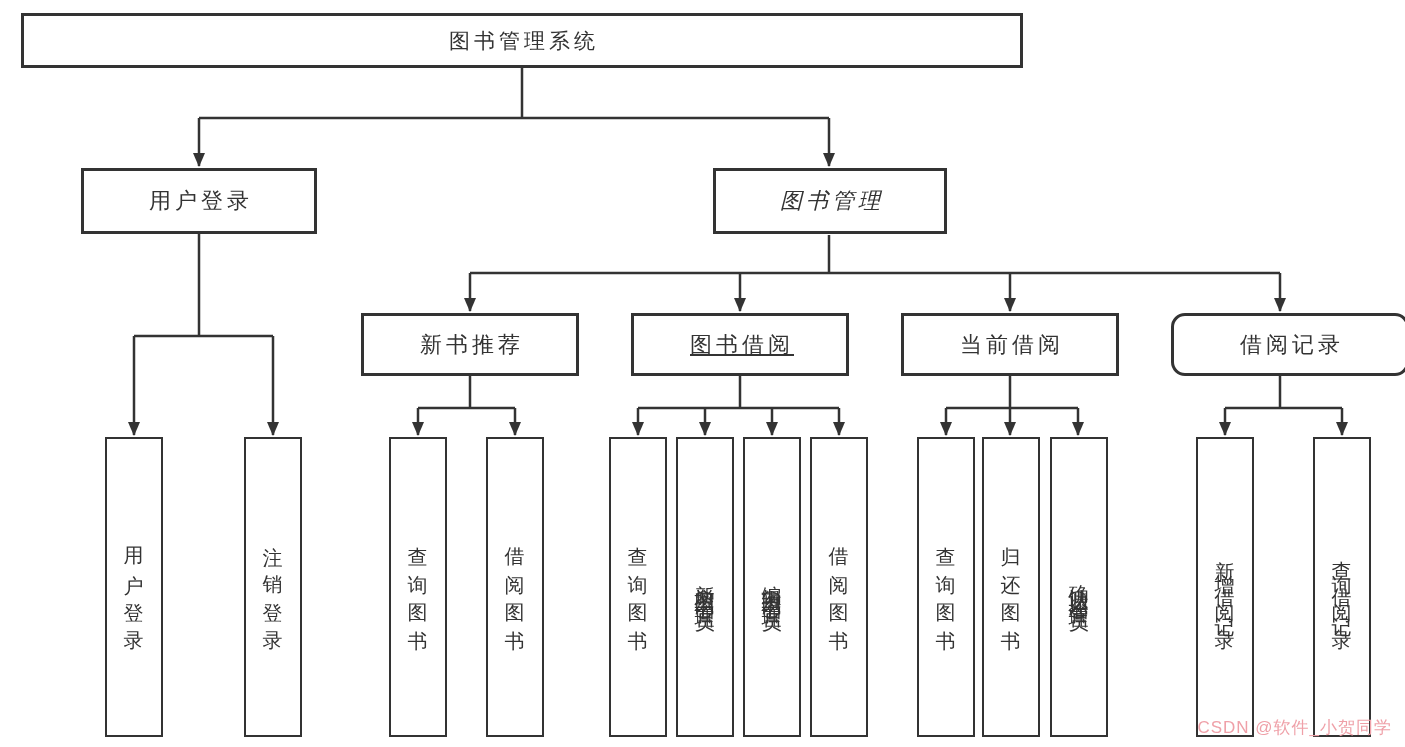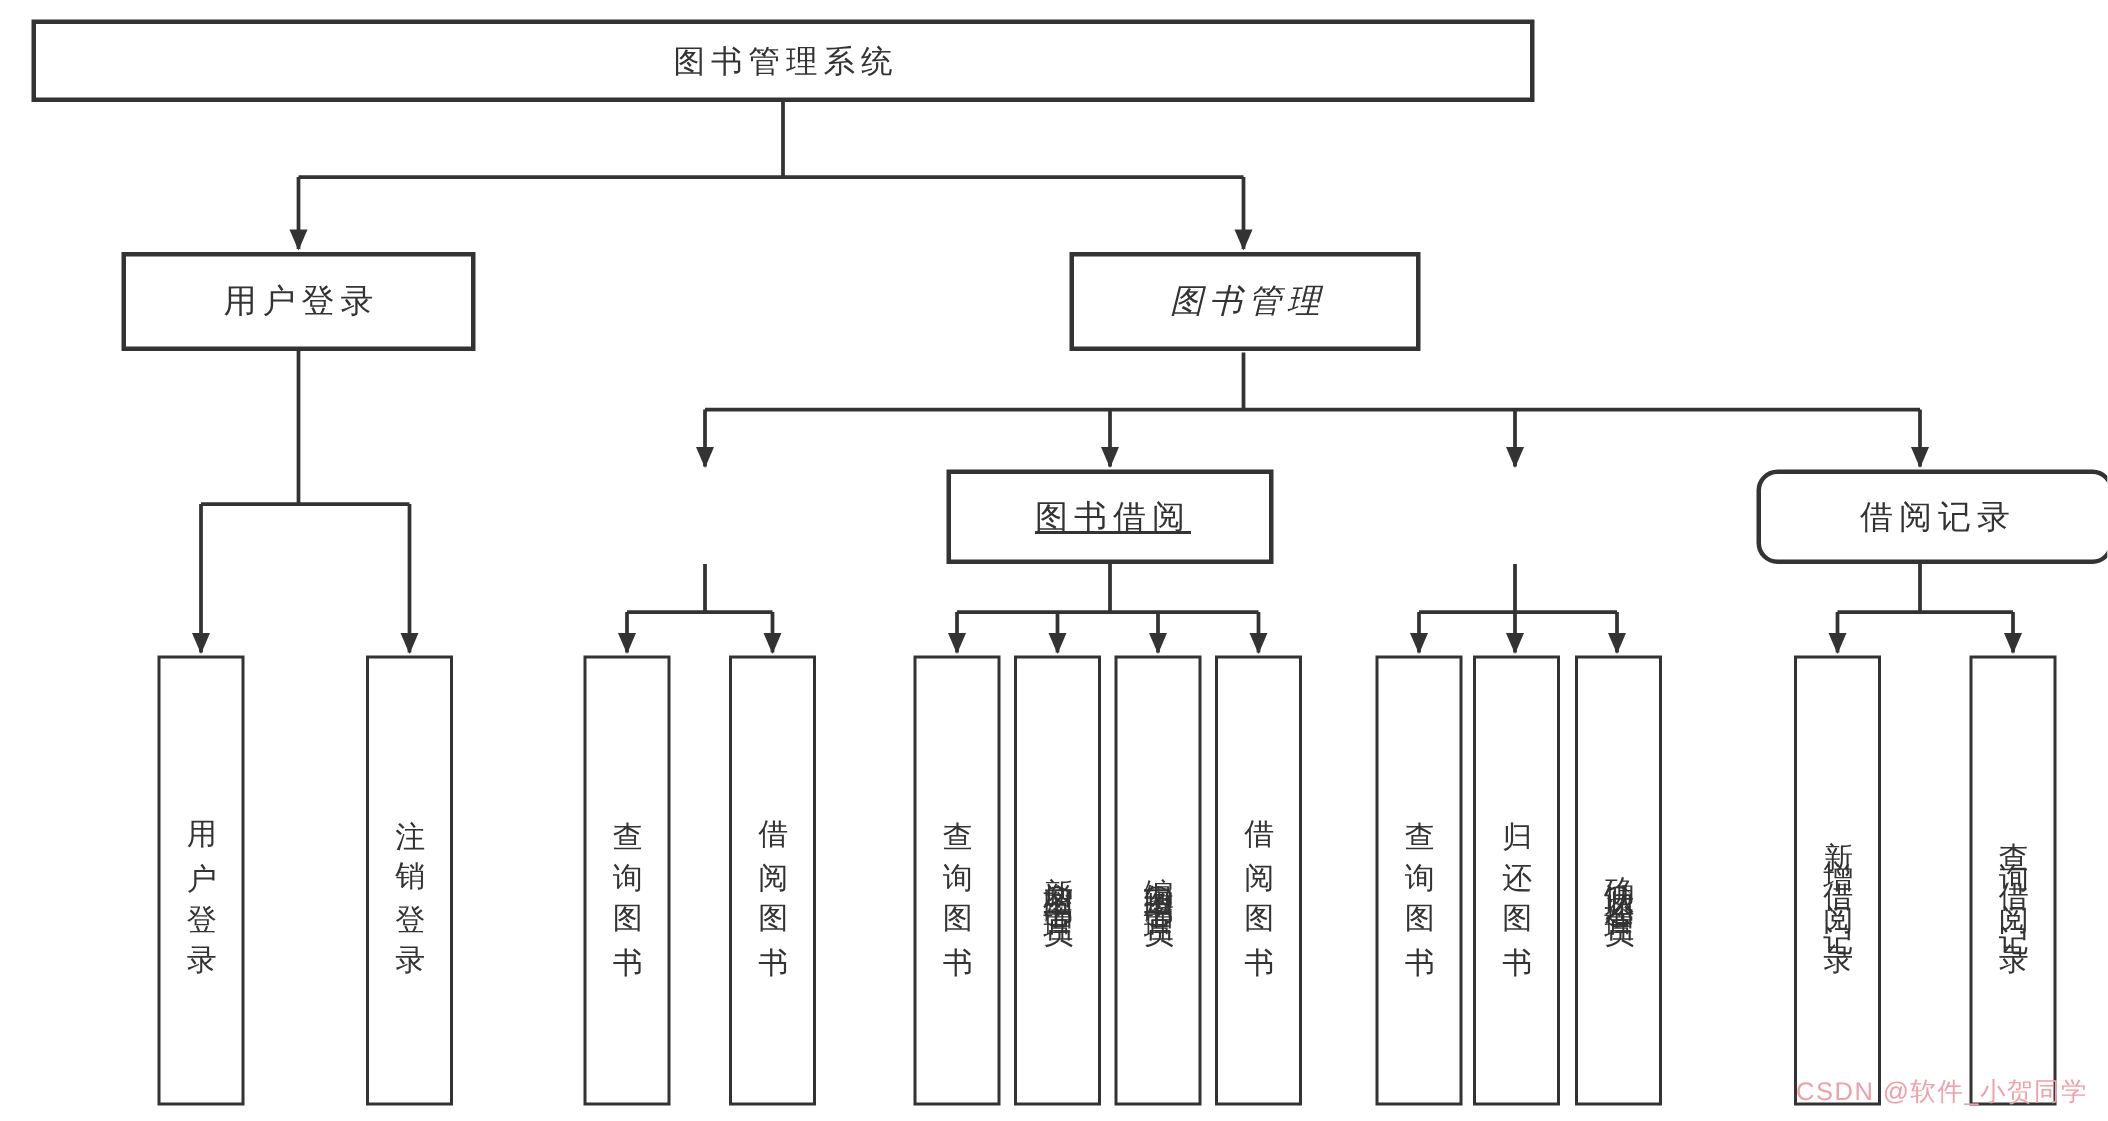--- a/index.html
+++ b/index.html
@@ -114,21 +114,23 @@
       <path d="M1225,408 V435" marker-end="url(#arrow)"></path>
       <path d="M1342,408 V435" marker-end="url(#arrow)"></path>
     </g>
   </svg>
 
   <div class="hbox root" style="left:21px; top:13px; width:1002px; height:55px;">图书管理系统</div>
 
   <div class="hbox" style="left:81px; top:168px; width:236px; height:66px;">用户登录</div>
   <div class="hbox" style="left:713px; top:168px; width:234px; height:66px;font-style:italic;">图书管理</div>
 
+  <div class="hbox" style="left:361px; top:313px; width:218px; height:63px;">新书推荐</div>
   <div class="hbox" style="left:631px; top:313px; width:218px; height:63px;text-decoration:underline;">图书借阅</div>
+  <div class="hbox" style="left:901px; top:313px; width:218px; height:63px;">当前借阅</div>
   <div class="hbox" style="left:1171px; top:313px; width:238px; height:63px;border-radius:14px;">借阅记录</div>
 
   <div class="vbox s4" style="left:105px;">用户登录</div>
   <div class="vbox s4" style="left:244px;">注销登录</div>
 
   <div class="vbox s4" style="left:389px;">查询图书</div>
   <div class="vbox s4" style="left:486px;">借阅图书</div>
 
   <div class="vbox s4" style="left:609px;">查询图书</div>
   <div class="vbox s9" style="left:676px;">新增图书（管理员）</div>

